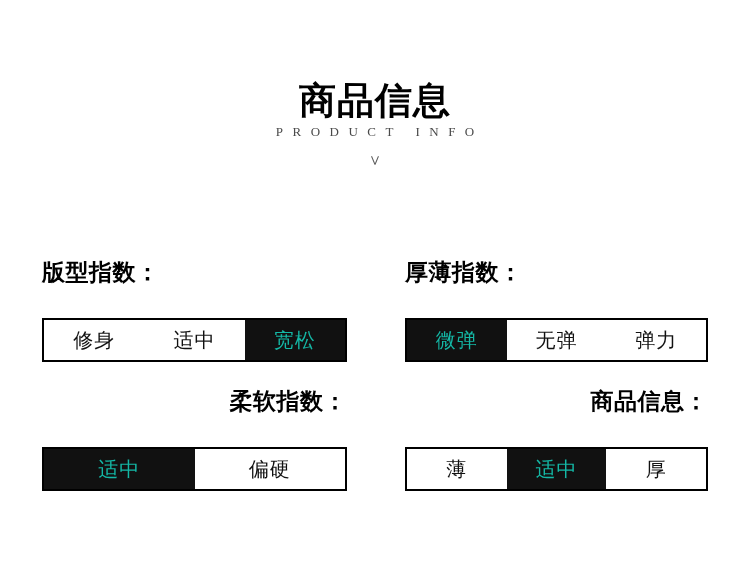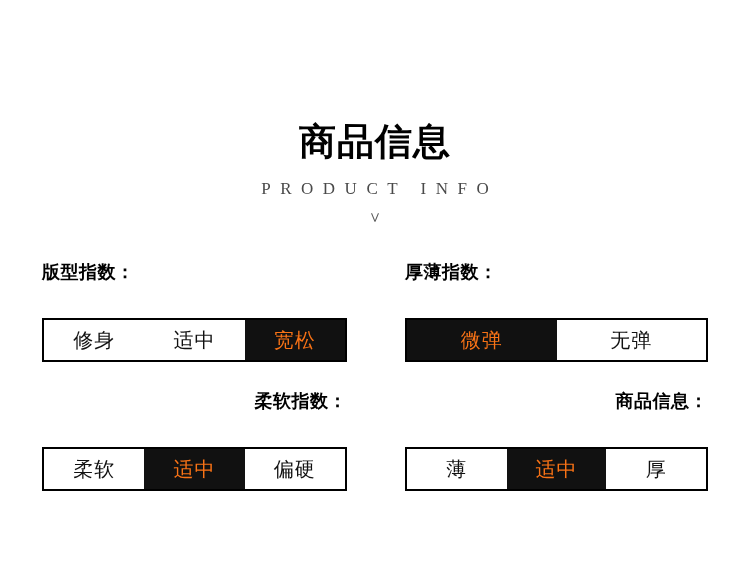--- a/index.html
+++ b/index.html
@@ -23,26 +23,24 @@
     top: 78px;
     width: 750px;
     text-align: center;
   }
   .header-title {
     font-size: 37px;
     font-weight: bold;
     line-height: 46px;
     letter-spacing: 1px;
     color: #000000;
-    margin-top: 41px;
   }
   .header-subtitle {
-    margin-top: 16px;
     font-family: "Liberation Serif", "DejaVu Serif", serif;
-    font-size: 17px;
+    font-size: 13px;
     line-height: 16px;
     letter-spacing: 9.5px;
     text-indent: 9.5px;
     color: #4a4a4a;
   }
   .header-chevron {
     margin-top: 12px;
     font-size: 15px;
     line-height: 16px;
     color: #5a5a5a;
@@ -64,21 +62,21 @@
     margin-top: 25px;
     text-align: right;
   }
   .spec-block {
     width: 305px;
   }
   .spec-block.right {
     width: 303px;
   }
   .spec-label {
-    font-size: 18px;
+    font-size: 23px;
     font-weight: bold;
     line-height: 28px;
     color: #000000;
     letter-spacing: 0.5px;
     margin-bottom: 13px;
   }
   .spec-scale {
     display: flex;
     border: 2px solid #000000;
     height: 44px;
@@ -93,21 +91,21 @@
     justify-content: center;
     font-size: 20px;
     line-height: 1;
     color: #111111;
     background: #ffffff;
     letter-spacing: 1px;
     user-select: none;
   }
   .spec-option.selected {
     background: #111111;
-    color: #f97316;
+    color: #14b8a6;
   }
 </style>
 </head>
 <body>
 
 <div class="header">
   <div class="header-title">商品信息</div>
   <div class="header-subtitle">PRODUCT INFO</div>
   <div class="header-chevron">∨</div>
 </div>
@@ -123,31 +121,31 @@
         <div class="spec-option">适中</div>
         <div class="spec-option selected">宽松</div>
       </div>
     </div>
 
     <div class="spec-block right">
       <div class="spec-label">厚薄指数：</div>
       <div class="spec-scale">
         <div class="spec-option selected">微弹</div>
         <div class="spec-option">无弹</div>
+        <div class="spec-option">弹力</div>
       </div>
     </div>
 
   </div>
 
   <div class="spec-row">
 
     <div class="spec-block">
       <div class="spec-label">柔软指数：</div>
       <div class="spec-scale">
-        <div class="spec-option">柔软</div>
         <div class="spec-option selected">适中</div>
         <div class="spec-option">偏硬</div>
       </div>
     </div>
 
     <div class="spec-block right">
       <div class="spec-label">商品信息：</div>
       <div class="spec-scale">
         <div class="spec-option">薄</div>
         <div class="spec-option selected">适中</div>

